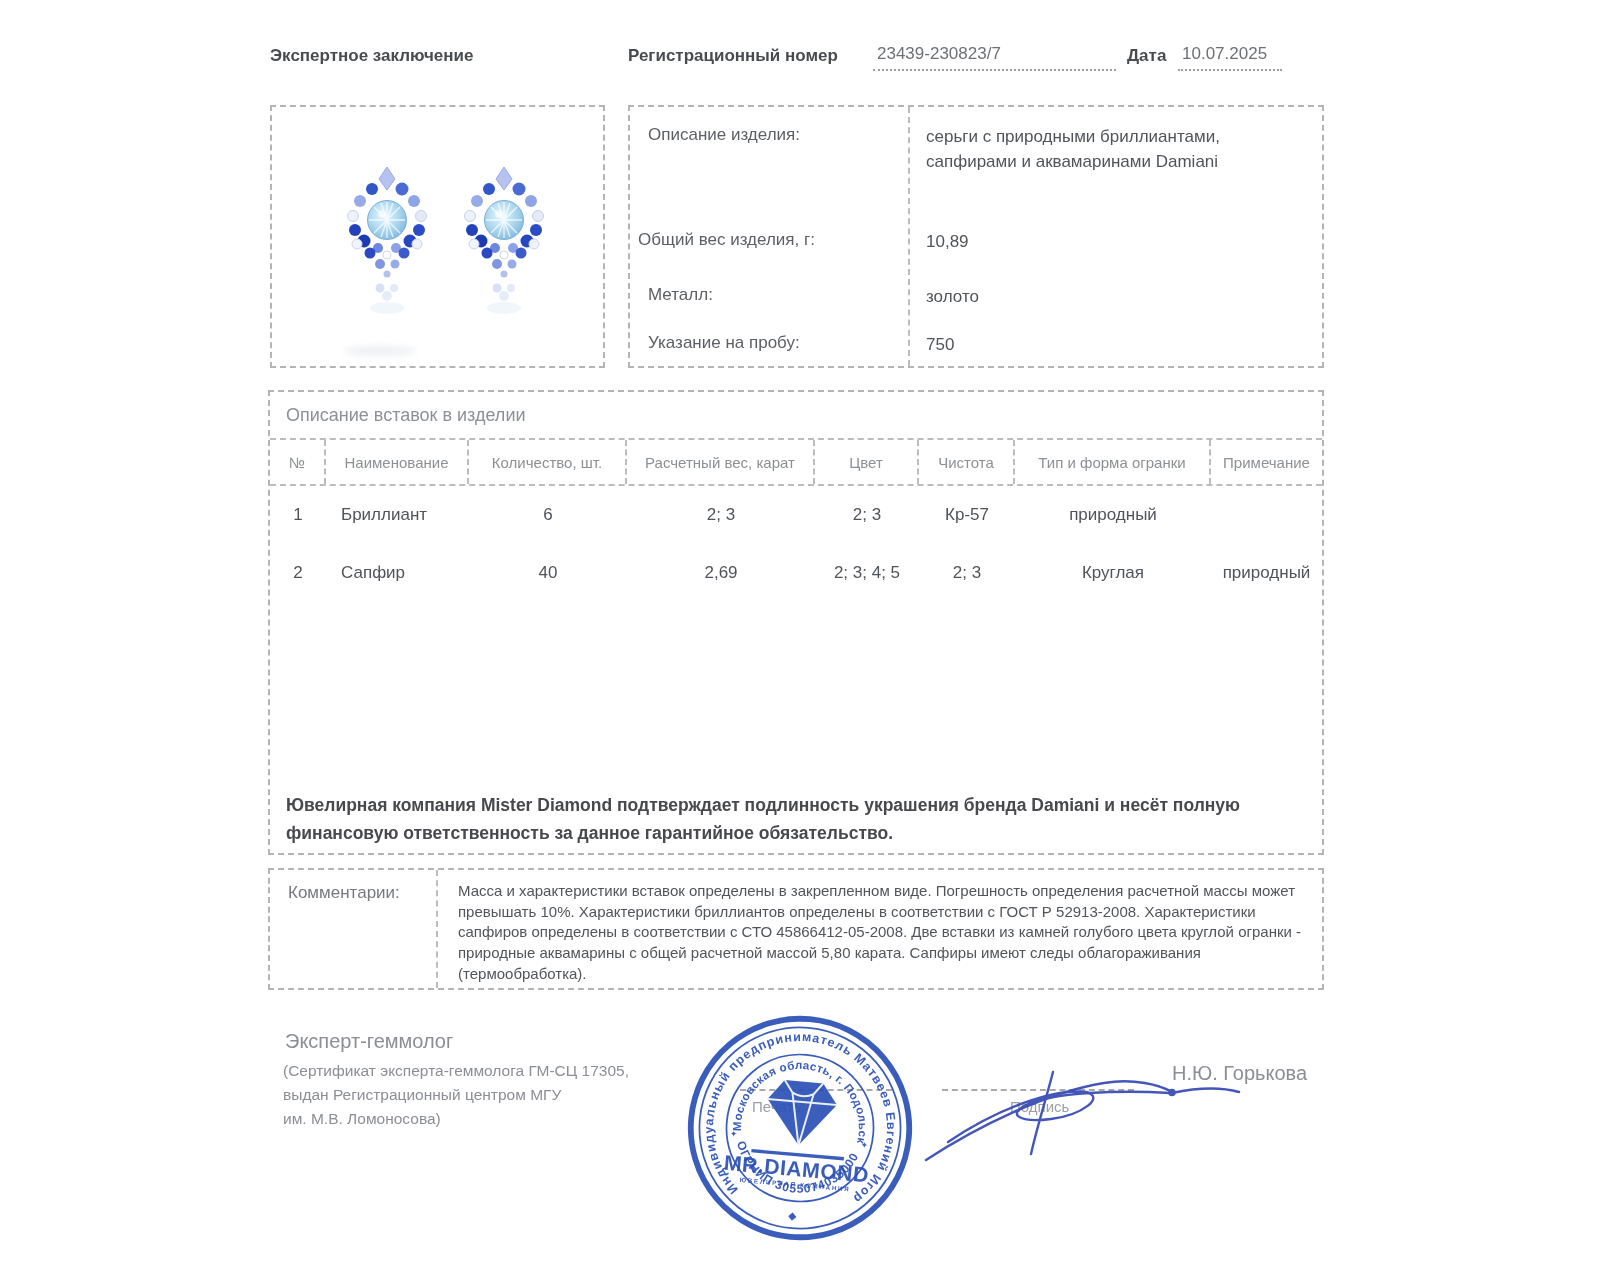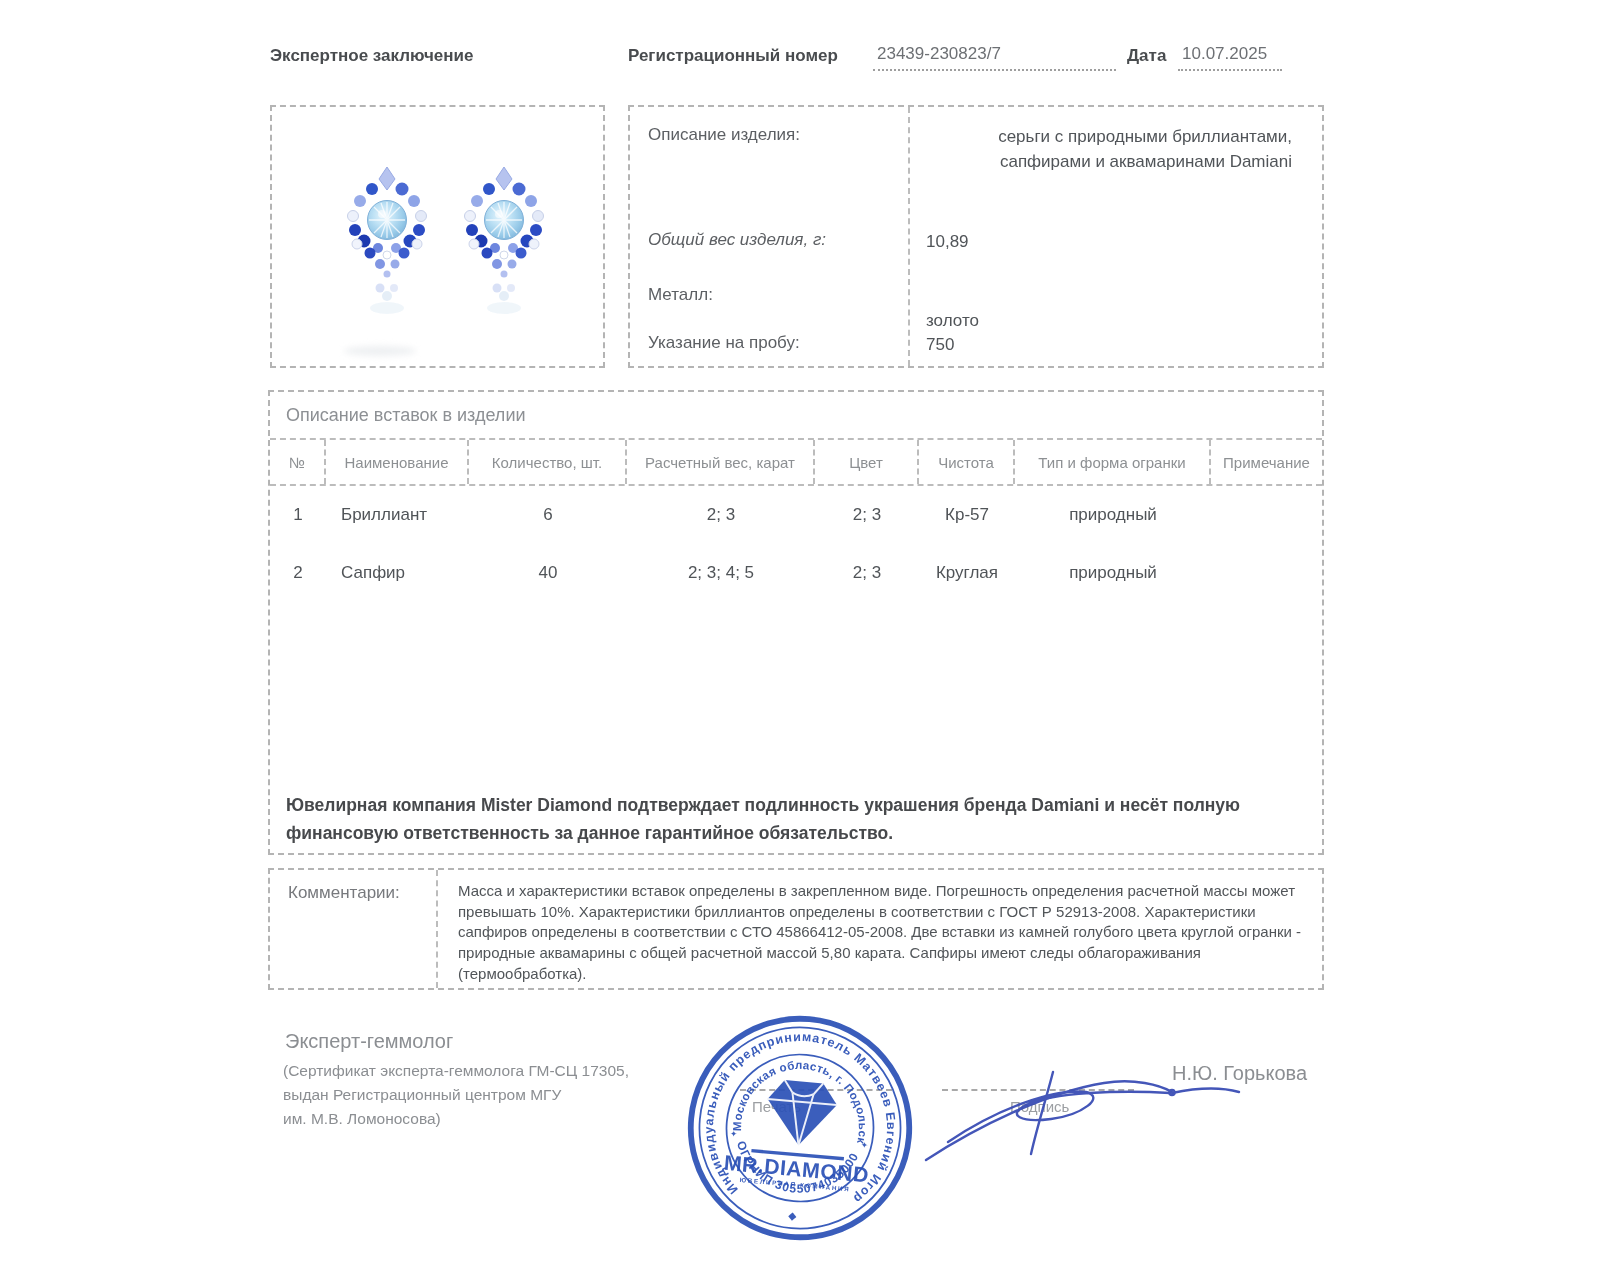--- a/index.html
+++ b/index.html
@@ -106,25 +106,25 @@
     </svg>
     <svg class="abs" style="left:170px; top:38px;" width="124" height="180" viewBox="-62 -75 124 180">
       <use href="#earringShape"></use>
     </svg>
     <div class="smudge"></div>
   </div>
 
   <div class="abs dashed-box" style="left:628px; top:105px; width:696px; height:263px;">
     <div class="vdivider" style="left:278px;"></div>
     <div class="abs panel-label" style="left:18px; top:18px;">Описание изделия:</div>
-    <div class="abs panel-value" style="left:280px; top:18px; width:382px;text-align:right;">серьги с природными бриллиантами, сапфирами и аквамаринами Damiani</div>
-    <div class="abs panel-label" style="left:18px; top:123px;font-style:italic;">Общий вес изделия, г:</div>
+    <div class="abs panel-value" style="left:296px; top:18px; width:382px;">серьги с природными бриллиантами, сапфирами и аквамаринами Damiani</div>
+    <div class="abs panel-label" style="left:8px; top:123px;">Общий вес изделия, г:</div>
     <div class="abs panel-value" style="left:296px; top:123px;">10,89</div>
     <div class="abs panel-label" style="left:18px; top:178px;">Металл:</div>
-    <div class="abs panel-value" style="left:296px; top:178px;margin-top:24px;">золото</div>
+    <div class="abs panel-value" style="left:296px; top:178px;">золото</div>
     <div class="abs panel-label" style="left:18px; top:226px;">Указание на пробу:</div>
     <div class="abs panel-value" style="left:296px; top:226px;">750</div>
   </div>
 
   <div class="abs dashed-box" style="left:268px; top:390px; width:1056px; height:465px;">
     <div class="abs inserts-title" style="left:16px; top:13px;">Описание вставок в изделии</div>
 
     <div class="tbl-head">
       <div class="cell">№</div>
       <div class="cell">Наименование</div>
@@ -143,20 +143,21 @@
       <div class="cell">2; 3</div>
       <div class="cell">2; 3</div>
       <div class="cell">Кр-57</div>
       <div class="cell">природный</div>
     </div>
 
     <div class="tbl-row" style="top:152px;">
       <div class="cell">2</div>
       <div class="cell name">Сапфир</div>
       <div class="cell">40</div>
+      <div class="cell">2,69</div>
       <div class="cell">2; 3; 4; 5</div>
       <div class="cell">2; 3</div>
       <div class="cell">Круглая</div>
       <div class="cell">природный</div>
     </div>
 
     <div class="abs statement" style="left:16px; bottom:6px; width:980px;">Ювелирная компания Mister Diamond подтверждает подлинность украшения бренда Damiani и несёт полную финансовую ответственность за данное гарантийное обязательство.</div>
   </div>
 
   <div class="abs dashed-box" style="left:268px; top:868px; width:1056px; height:122px;">

